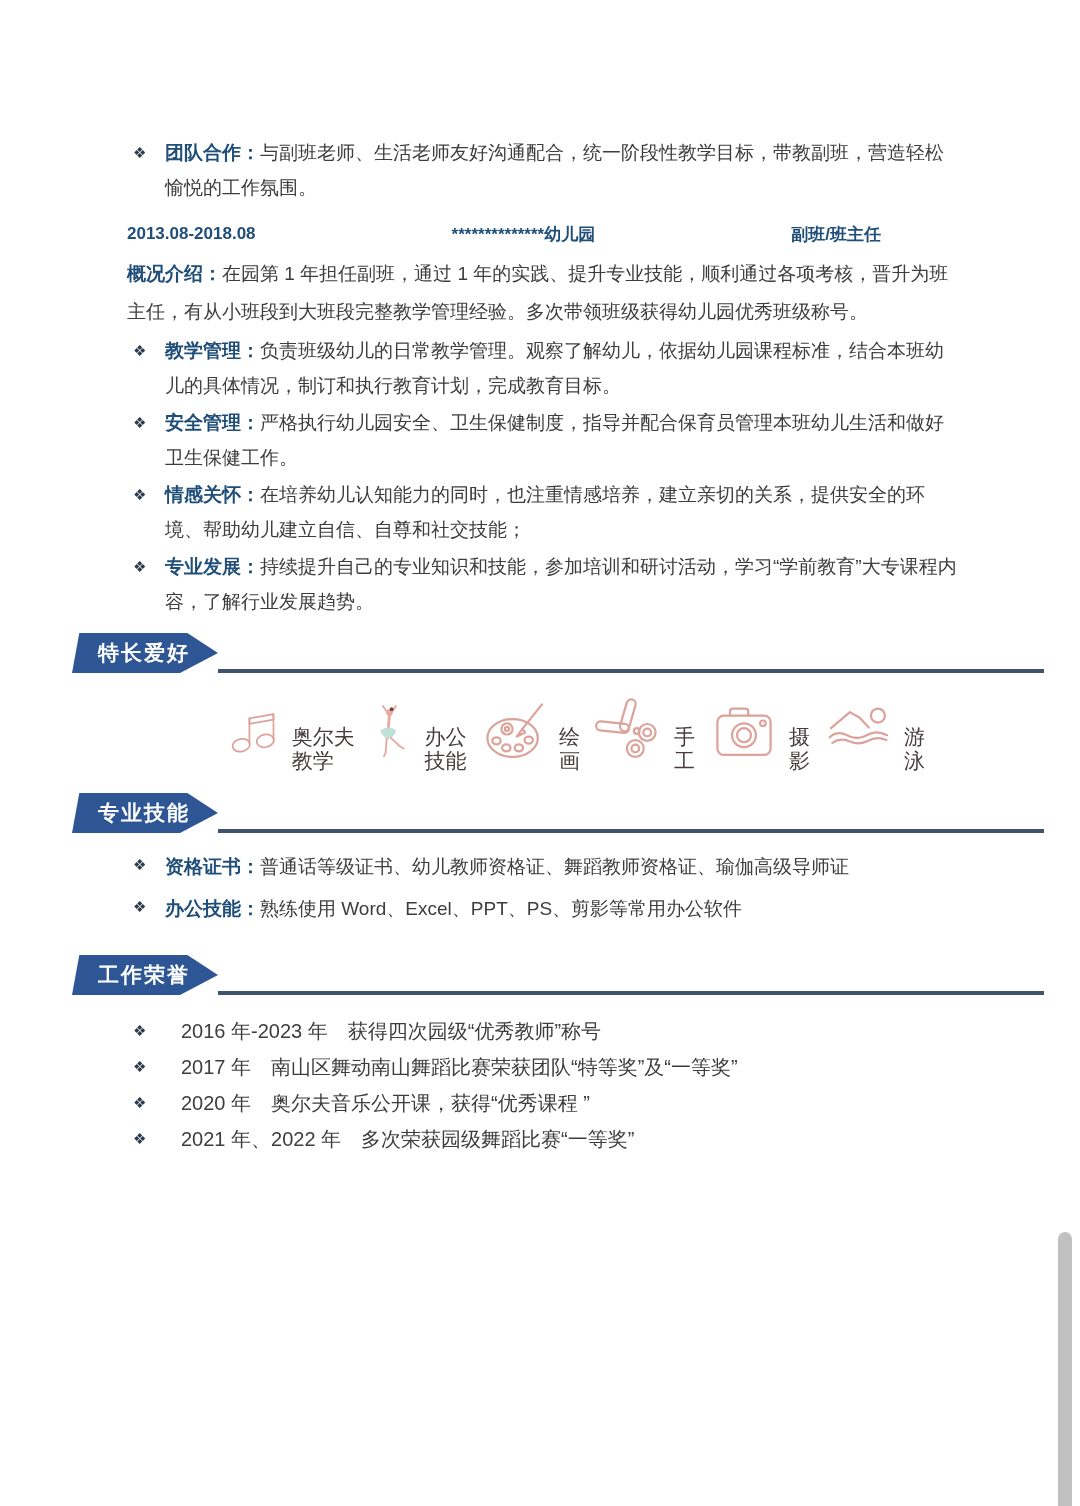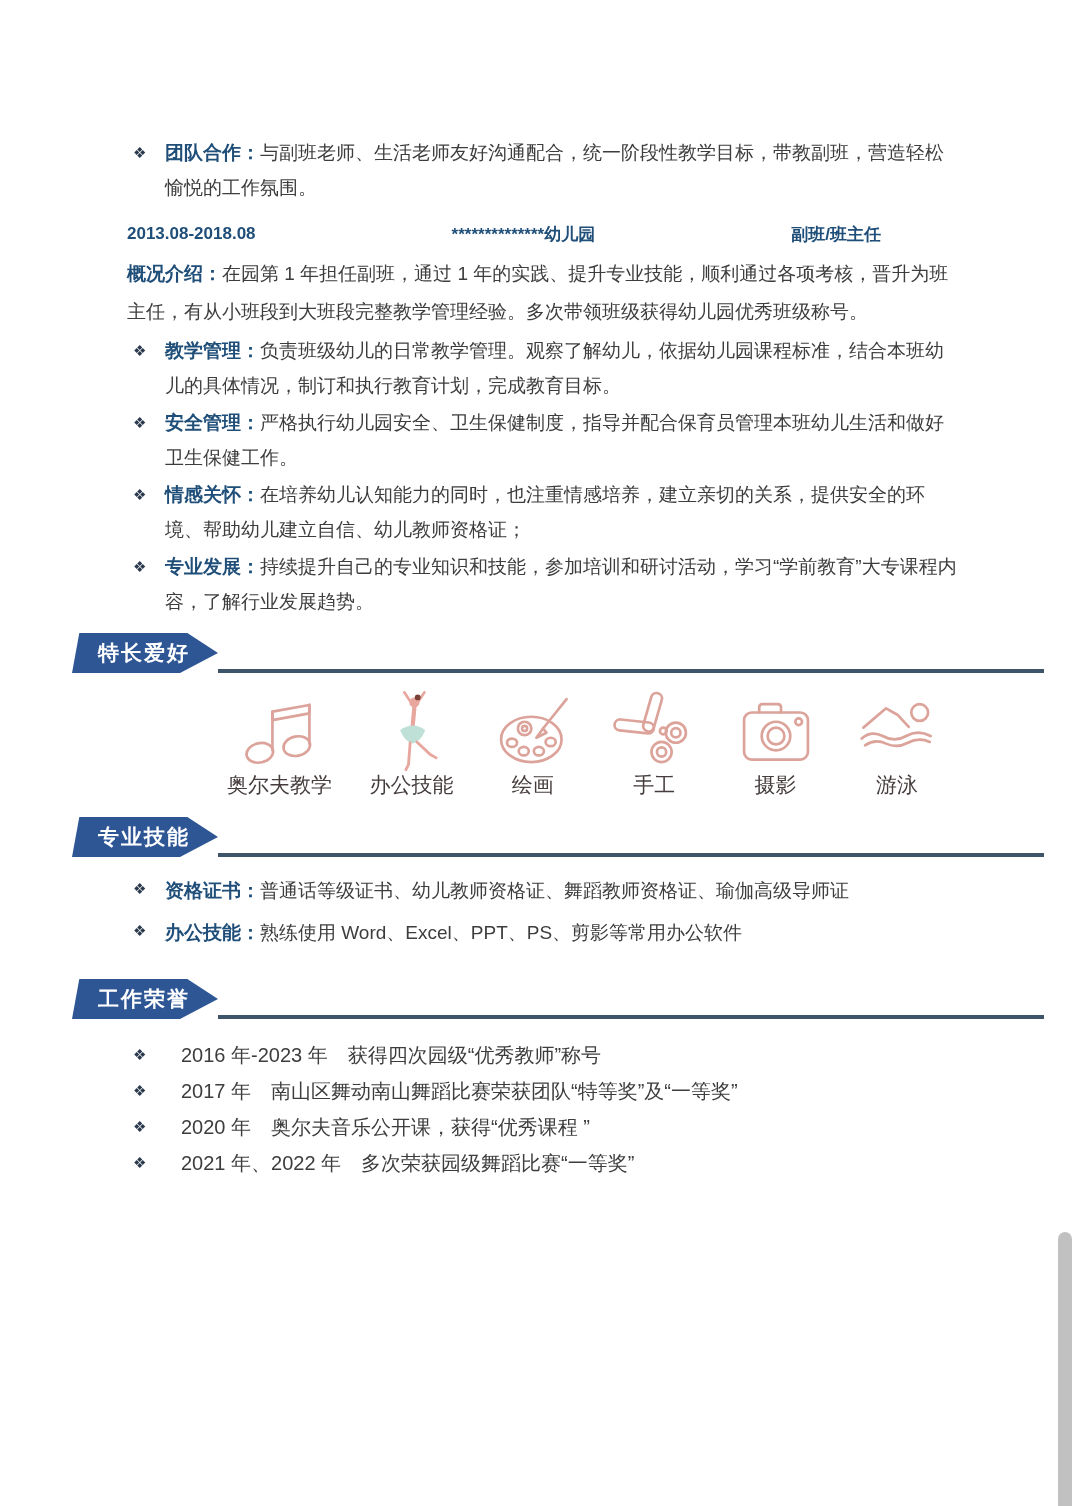--- a/index.html
+++ b/index.html
@@ -37,21 +37,21 @@
     display:flex; align-items:center; padding-left:26px;
   }
   .hline { flex:1; height:4px; background:#3e5468; }
   .sec-hobbies { margin-top:14px; }
   .sec-skills  { margin-top:20px; }
   .sec-honors  { margin-top:26px; }
   .hobby-row {
     margin:16px 0 0 100px; width:712px;
     display:flex; justify-content:space-between; align-items:flex-end;
   }
-  .hobby { display:flex; flex-direction:column; align-items:center; }
+  .hobby { display:flex; flex-direction:row; align-items:flex-end; gap:10px; }
   .hobby svg { width:84px; height:84px; display:block; }
   .hobby-label {
     font-family:"Liberation Serif","DejaVu Serif",serif;
     font-size:21px; color:#453c3c; line-height:24px;
   }
   .ic { fill:none; stroke:#dca39b; stroke-width:3.2; stroke-linecap:round; stroke-linejoin:round; }
   .skills-list { margin-top:14px; }
   .skills-list .bullet-item { line-height:40px; }
   .honors-list { margin-top:18px; }
   .honor-item { display:flex; font-size:20px; line-height:36px; color:#3d3d3d; }
@@ -88,21 +88,21 @@
     <div class="bullet-item">
       <span class="diamond">❖</span>
       <div class="bullet-text"><span class="kw">教学管理：</span><span>负责班级幼儿的日常教学管理。观察了解幼儿，依据幼儿园课程标准，结合本班幼儿的具体情况，制订和执行教育计划，完成教育目标。</span></div>
     </div>
     <div class="bullet-item">
       <span class="diamond">❖</span>
       <div class="bullet-text"><span class="kw">安全管理：</span><span>严格执行幼儿园安全、卫生保健制度，指导并配合保育员管理本班幼儿生活和做好卫生保健工作。</span></div>
     </div>
     <div class="bullet-item">
       <span class="diamond">❖</span>
-      <div class="bullet-text"><span class="kw">情感关怀：</span><span>在培养幼儿认知能力的同时，也注重情感培养，建立亲切的关系，提供安全的环境、帮助幼儿建立自信、幼儿教师资格证；</span></div>
+      <div class="bullet-text"><span class="kw">情感关怀：</span><span>在培养幼儿认知能力的同时，也注重情感培养，建立亲切的关系，提供安全的环境、帮助幼儿建立自信、自尊和社交技能；</span></div>
     </div>
     <div class="bullet-item">
       <span class="diamond">❖</span>
       <div class="bullet-text"><span class="kw">专业发展：</span><span>持续提升自己的专业知识和技能，参加培训和研讨活动，学习“学前教育”大专课程内容，了解行业发展趋势。</span></div>
     </div>
 
     <div class="section-row sec-hobbies">
       <div class="banner">
           <span>特长爱好</span>
         </div>

